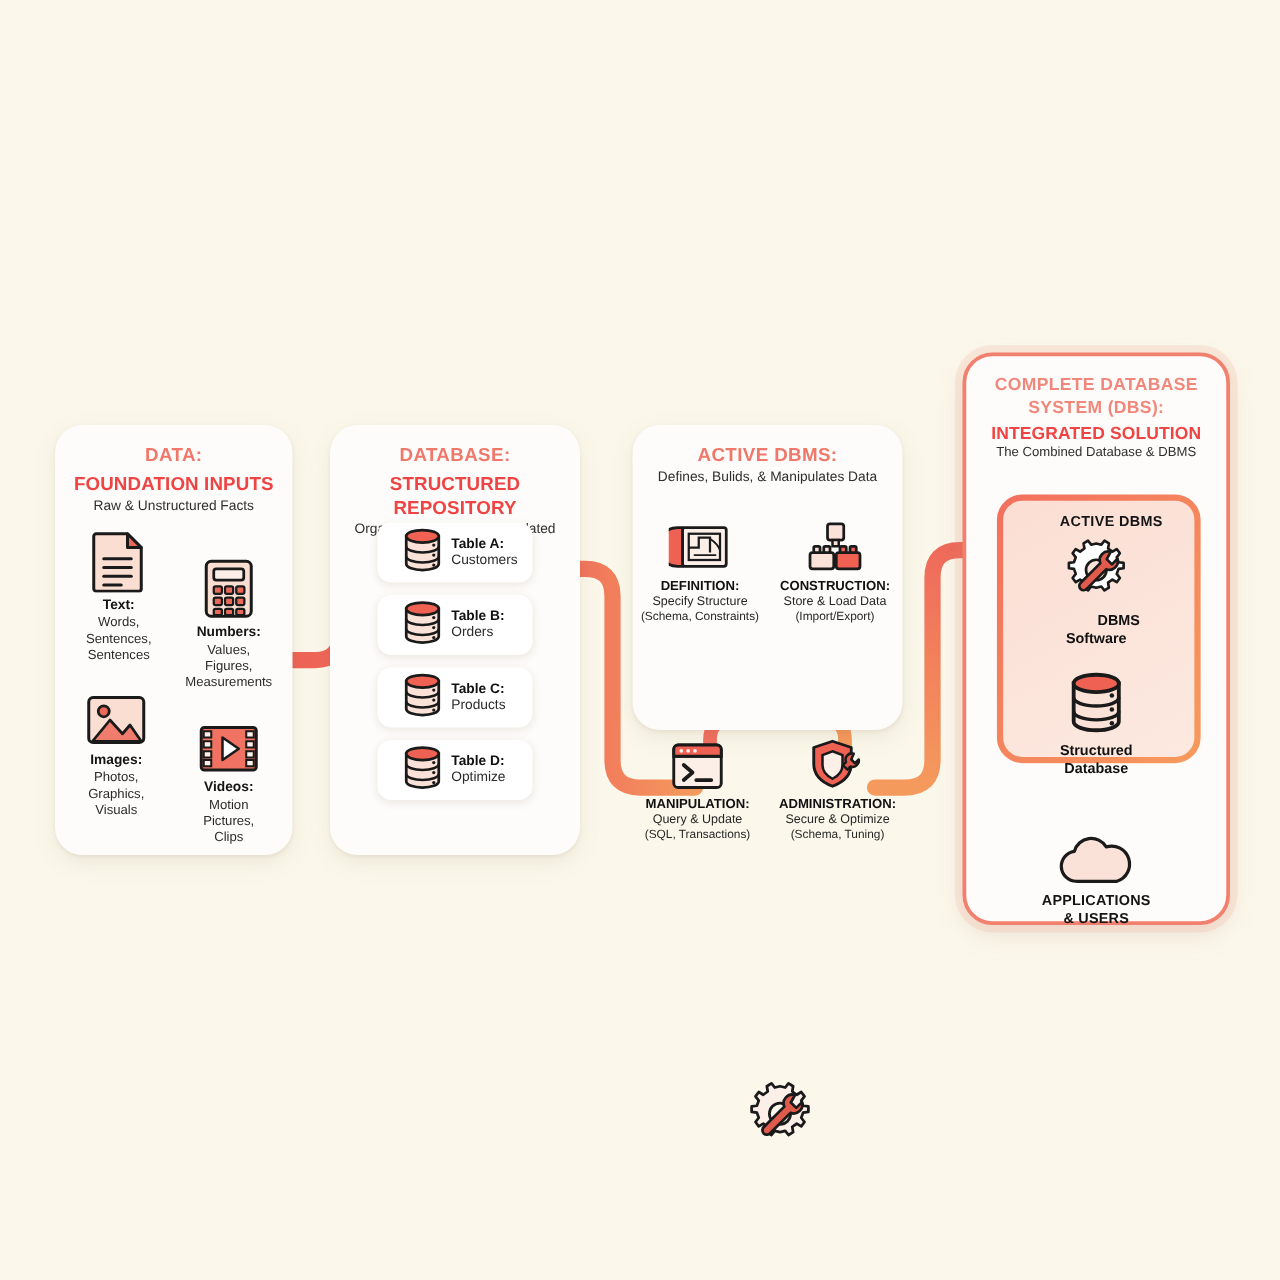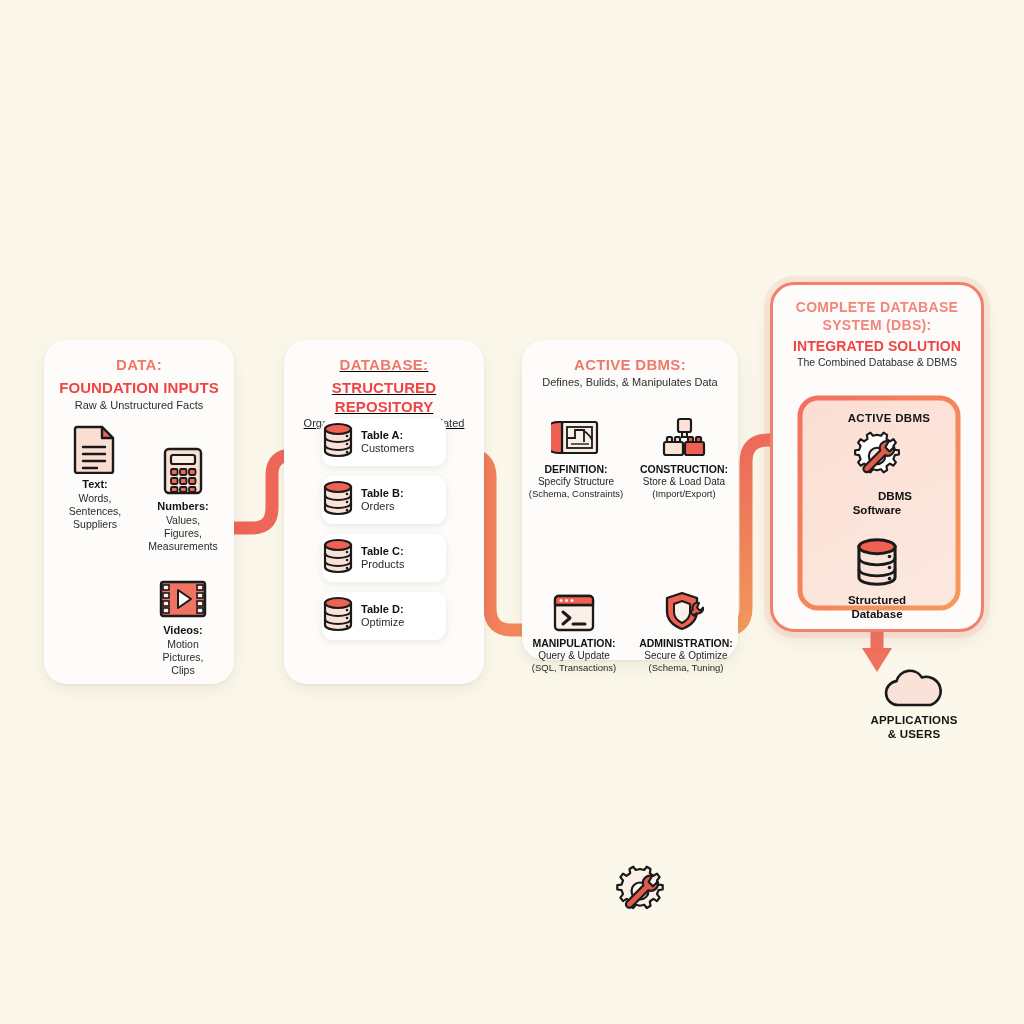--- a/index.html
+++ b/index.html
@@ -50,64 +50,64 @@
   #panel-data{left:44px;top:340px;width:190px;height:344px;}
   .data-grid{
     position:absolute;left:0;right:0;top:78px;bottom:8px;
   }
   .data-item{position:absolute;text-align:center;width:86px;}
   .di-label{font-weight:bold;font-size:11px;color:#141414;line-height:1.25;}
   .di-desc{font-size:10.5px;color:#2B2B2B;line-height:1.25;}
   .di-icon{height:52px;display:flex;align-items:flex-end;justify-content:center;margin-bottom:4px;}
 
   
-  #panel-database{left:284px;top:340px;width:200px;height:344px;text-decoration:underline;}
+  #panel-database{left:264px;top:340px;width:200px;height:344px;}
   .tbl-list{position:absolute;left:38px;top:78px;width:124px;}
   .tbl-row{
     background:#FFFFFF;
     border-radius:11px;
     box-shadow:0 2px 7px rgba(120,90,60,.13);
     height:48px;margin-bottom:10px;
-    display:flex;align-items:center;gap:7px;padding-left:0;
+    display:flex;align-items:center;gap:7px;padding-left:20px;
     box-sizing:border-box;
   }
   .tbl-txt{line-height:1.2;}
   .tbl-name{font-weight:bold;font-size:11px;color:#111;}
   .tbl-val{font-size:11px;color:#2B2B2B;}
 
   
-  #panel-dbms{left:522px;top:340px;width:216px;height:320px;}
+  #panel-dbms{left:506px;top:340px;width:216px;height:244px;}
   .quad{position:absolute;width:100px;text-align:center;}
   .q-icon{height:46px;display:flex;align-items:flex-end;justify-content:center;margin-bottom:3px;}
   .q-label{font-weight:bold;font-size:10.5px;color:#111;line-height:1.2;}
   .q-line{font-size:10px;color:#262626;line-height:1.25;}
   .q-line.small{font-size:9.5px;}
   #dbms-core{position:absolute;left:90px;top:523px;width:56px;height:56px;}
 
   
   #panel-dbs{
-    left:770px;top:282px;width:214px;height:350px;
+    left:770px;top:282px;width:214px;height:458px;
     background:#FEFCFB;
     border:3px solid #F2806F;
     border-radius:24px;
     box-shadow:0 0 0 6px rgba(242,128,111,.13), 0 8px 22px rgba(150,90,70,.14);
   }
   #panel-dbs .p-kicker{font-size:14px;color:#F0877A;}
   #panel-dbs .p-title{font-size:14px;}
   #panel-dbs .p-sub{font-size:10.5px;}
   #dbs-inner-bg{
     position:absolute;left:26px;top:112px;width:160px;height:212px;
     border-radius:18px;
     background:linear-gradient(150deg,#FBDED3 0%,#FCE9E0 100%);
   }
   .dbs-lbl{
     position:absolute;text-align:center;width:100%;
     font-weight:bold;color:#151515;line-height:1.22;margin-left:12px;
   }
-  .cloud-wrap{position:absolute;left:0;width:100%;text-align:center;padding-left:37px;}
+  .cloud-wrap{position:absolute;left:0;width:100%;text-align:center;}
   .cloud-lbl{font-weight:bold;font-size:11.5px;color:#151515;line-height:1.25;letter-spacing:.2px;}
 </style>
 </head>
 <body style="background: rgb(251, 248, 235);">
 
 <div id="stage">
 
   <svg id="wires" viewBox="0 0 1024 1024">
     <defs>
       <linearGradient id="g1" x1="0" y1="0" x2="1" y2="0">
@@ -188,21 +188,21 @@
               <line x1="10" y1="23" x2="32" y2="23"></line>
               <line x1="10" y1="30" x2="32" y2="30"></line>
               <line x1="10" y1="37" x2="32" y2="37"></line>
               <line x1="10" y1="44" x2="24" y2="44"></line>
             </g>
           </svg>
         </div>
         <div class="di-label">Text:</div>
         <div class="di-desc">Words,</div>
         <div class="di-desc">Sentences,</div>
-        <div class="di-desc">Suppliers</div>
+        <div class="di-desc">Sentences</div>
       </div>
 
       <div class="data-item" style="left:96px;top:26px;">
         <div class="di-icon">
           <svg width="42" height="50" viewBox="0 0 42 50">
             <rect x="3" y="3" width="36" height="44" rx="4" fill="#FBDED2" stroke="#1A1A1A" stroke-width="2.4"></rect>
             <rect x="9" y="9" width="24" height="9" rx="2" fill="#FCEFE8" stroke="#1A1A1A" stroke-width="2.2"></rect>
             <g fill="#E96A5B" stroke="#1A1A1A" stroke-width="1.8">
               <rect x="9" y="23" width="6.5" height="6" rx="1.4"></rect>
               <rect x="18" y="23" width="6.5" height="6" rx="1.4"></rect>
@@ -215,20 +215,33 @@
               <rect x="27" y="41" width="6.5" height="5" rx="1.4"></rect>
             </g>
           </svg>
         </div>
         <div class="di-label">Numbers:</div>
         <div class="di-desc">Values,</div>
         <div class="di-desc">Figures,</div>
         <div class="di-desc">Measurements</div>
       </div>
 
+      <div class="data-item" style="left:6px;top:128px;">
+        <div class="di-icon">
+          <svg width="50" height="44" viewBox="0 0 50 44">
+            <rect x="3" y="4" width="44" height="36" rx="3.5" fill="#FBDED2" stroke="#1A1A1A" stroke-width="2.4"></rect>
+            <circle cx="15" cy="15" r="4.4" fill="#E96A5B" stroke="#1A1A1A" stroke-width="2.2"></circle>
+            <path d="M6 39 L20 22 L30 33 L36 26 L45 39z" fill="#EF7C6C" stroke="#1A1A1A" stroke-width="2.2" stroke-linejoin="round"></path>
+          </svg>
+        </div>
+        <div class="di-label">Images:</div>
+        <div class="di-desc">Photos,</div>
+        <div class="di-desc">Graphics,</div>
+        <div class="di-desc">Visuals</div>
+      </div>
 
       <div class="data-item" style="left:96px;top:150px;">
         <div class="di-icon">
           <svg width="50" height="42" viewBox="0 0 50 42">
             <rect x="3" y="4" width="44" height="34" rx="2.5" fill="#EF7263" stroke="#1A1A1A" stroke-width="2.4"></rect>
             <g fill="#FCEFE8" stroke="#1A1A1A" stroke-width="1.6">
               <rect x="5" y="7" width="6" height="5"></rect>
                 <rect x="5" y="15" width="6" height="5"></rect>
               <rect x="5" y="23" width="6" height="5"></rect>
                 <rect x="5" y="30" width="6" height="5"></rect>

